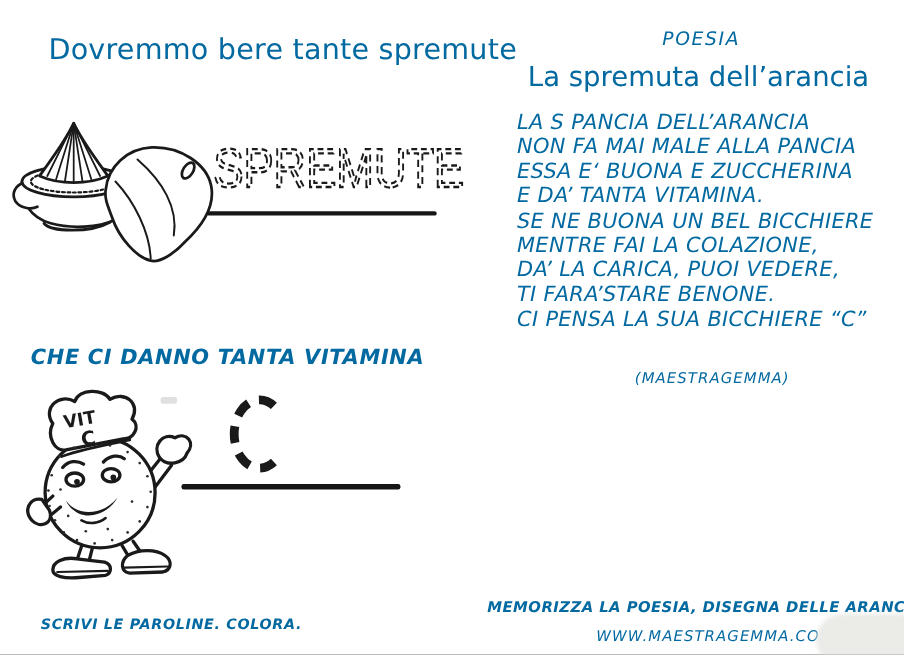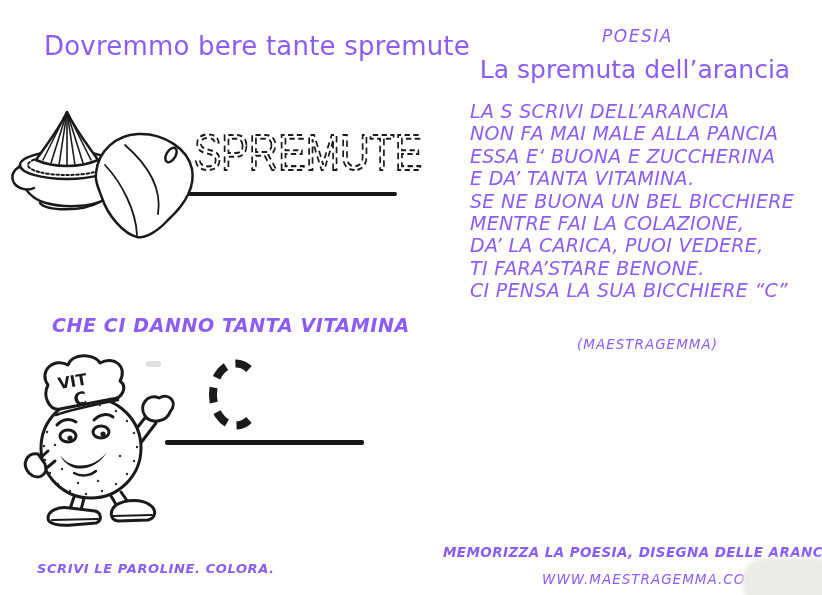--- a/index.html
+++ b/index.html
@@ -1,30 +1,30 @@
 <!DOCTYPE html>
 <html><head>
 <meta charset="utf-8">
 <style>
   html,body{margin:0;padding:0;background:#888;}
   .page{
     position:relative;width:822px;height:595px;background:#ffffff;
-    font-family:"DejaVu Sans",sans-serif;color:#8b5cf6;overflow:hidden;
+    font-family:"DejaVu Sans",sans-serif;color:#0369a1;overflow:hidden;
   }
   .abs{position:absolute;}
   .nowrap{white-space:nowrap;}
 
   
   .left-title{left:44px;top:31px;font-size:26px;letter-spacing:.2px;}
   .juicer-svg{left:10px;top:103px;}
   .trace-word-svg{left:190px;top:126px;}
   .hline{background:#161616;border-radius:2px;}
   .hline-1{left:188px;top:192px;width:209px;height:4px;}
   .hline-2{left:165px;top:440px;width:199px;height:5px;}
-  .left-subtitle{left:52px;top:314px;font-size:19px;font-weight:bold;font-style:italic;letter-spacing:.6px;}
+  .left-subtitle{left:28px;top:314px;font-size:19px;font-weight:bold;font-style:italic;letter-spacing:.6px;}
   .mascot-svg{left:10px;top:353px;}
   .trace-letter-svg{left:203px;top:353px;}
   .left-instruction{left:37px;top:561px;font-size:13px;font-weight:bold;font-style:italic;letter-spacing:.6px;}
 
   
   .kicker{left:450px;top:26px;width:375px;text-align:center;font-size:17px;font-style:italic;letter-spacing:1.5px;}
   .right-title{left:445px;top:55px;width:380px;text-align:center;font-size:25px;}
   .poem{left:470px;top:100px;font-size:19px;line-height:22.4px;font-style:italic;letter-spacing:.3px;}
   .poem-line{white-space:nowrap;}
   .attribution{left:460px;top:336px;width:375px;text-align:center;font-size:13.5px;font-style:italic;letter-spacing:1px;}
@@ -158,21 +158,21 @@
   </svg>
 
   <div class="abs hline hline-2"></div>
 
   <div class="abs left-instruction nowrap">SCRIVI LE PAROLINE. COLORA.</div>
 
   <div class="abs kicker nowrap">POESIA</div>
   <div class="abs right-title nowrap">La spremuta dell’arancia</div>
 
   <div class="abs poem">
-    <div class="poem-line">LA S SCRIVI DELL’ARANCIA</div>
+    <div class="poem-line">LA S PANCIA DELL’ARANCIA</div>
     <div class="poem-line">NON FA MAI MALE ALLA PANCIA</div>
     <div class="poem-line">ESSA E‘ BUONA E ZUCCHERINA</div>
     <div class="poem-line">E DA’ TANTA VITAMINA.</div>
     <div class="poem-line">SE NE BUONA UN BEL BICCHIERE</div>
     <div class="poem-line">MENTRE FAI LA COLAZIONE,</div>
     <div class="poem-line">DA’ LA CARICA, PUOI VEDERE,</div>
     <div class="poem-line">TI FARA’STARE BENONE.</div>
     <div class="poem-line">CI PENSA LA SUA BICCHIERE “C”</div>
   </div>
 

